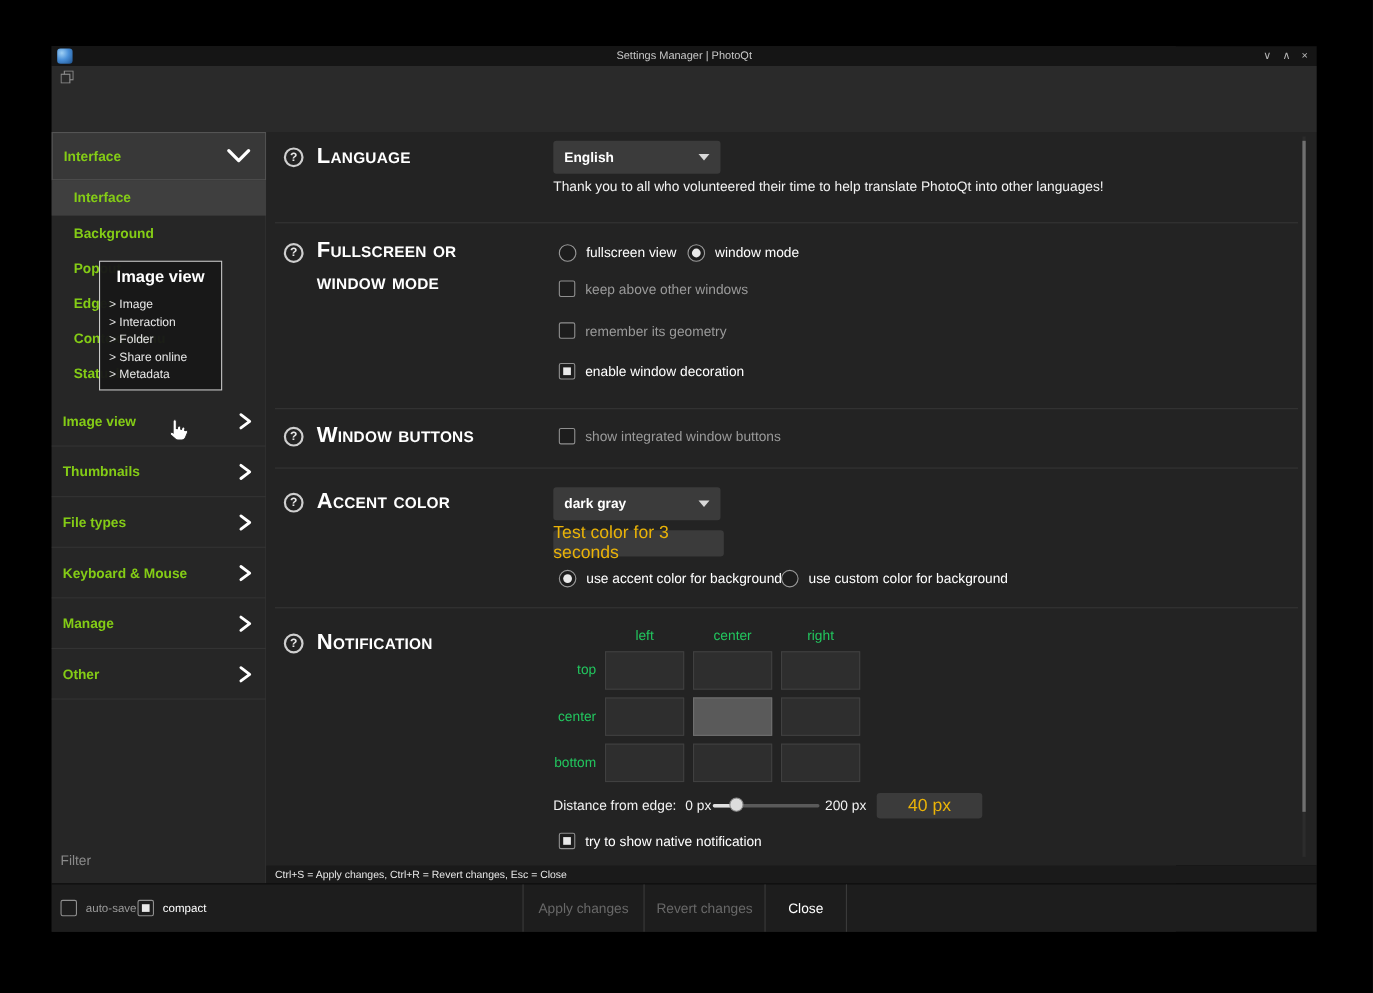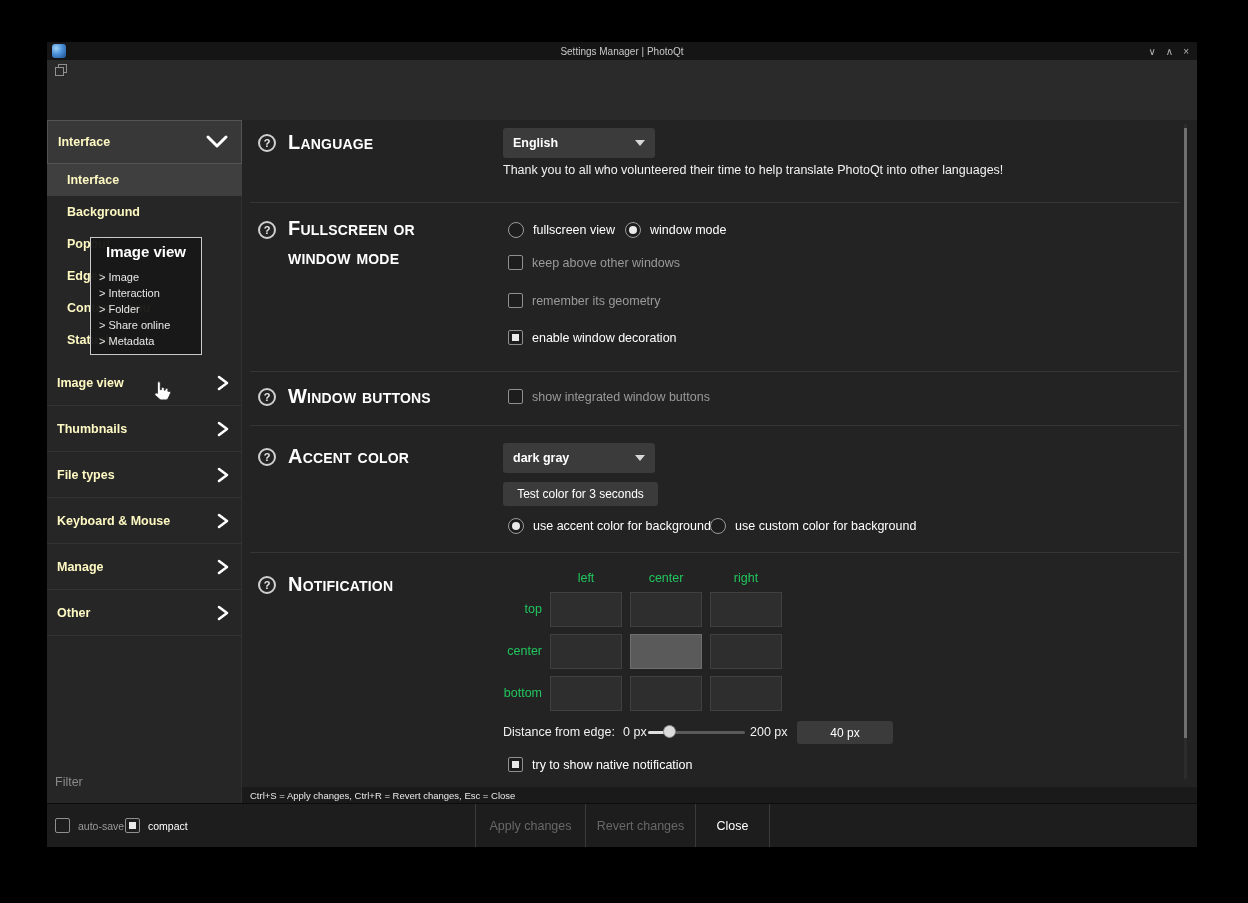--- a/index.html
+++ b/index.html
@@ -9,21 +9,21 @@
 .titlebar{position:absolute;left:0;top:0;width:1150px;height:18px;background:#151515;display:flex;align-items:center}
 .logo{position:absolute;left:5px;top:2px;width:14px;height:14px;border-radius:3px;background:radial-gradient(circle at 30% 30%,#9fd0f5 0%,#4a90d9 45%,#1b4f8a 100%)}
 .tb-title{width:100%;text-align:center;font-size:10px;color:#c8c8c8}
 .tb-controls{position:absolute;right:8px;top:0;height:18px;display:flex;gap:10px;align-items:center;color:#b5b5b5;font-size:10px}
 .tb-controls span{cursor:default}
 .headerbar{position:absolute;left:0;top:18px;width:1150px;height:60px;background:#2a2a2a}
 .page-title{position:absolute;left:0;top:17px;width:100%;text-align:center;font-size:18px;font-weight:bold;color:#fff}
 .popout-ic{position:absolute;left:8px;top:4px}
 .sidebar{position:absolute;left:0;top:78px;width:195px;height:683px;background:#262626;border-right:1px solid #303030}
 .cat-exp{position:absolute;left:0;top:0;width:195px;height:44px;background:#383838;border:1px solid #545454;display:flex;align-items:center}
-.cat-exp .lbl,.cat .lbl,.sub .lbl{font-size:12.5px;font-weight:bold;color:#fef9c3;white-space:nowrap}
+.cat-exp .lbl,.cat .lbl,.sub .lbl{font-size:12.5px;font-weight:bold;color:#84cc16;white-space:nowrap}
 .cat-exp .lbl{margin-left:10px}
 .sub{position:absolute;left:0;width:195px;height:32px;display:flex;align-items:center}
 .sub .lbl{margin-left:20px}
 .sub.selected{background:#3f3f3f}
 .cat{position:absolute;left:0;width:195px;height:46px;display:flex;align-items:center;border-bottom:1px solid #333}
 .cat .lbl{margin-left:10px}
 .chev{position:absolute;right:12px;top:50%;transform:translateY(-50%)}
 .filter-input{position:absolute;left:8px;top:650px;width:178px;height:24px;background:transparent;border:none;outline:none;color:#bbb;font-size:12.5px;font-family:inherit}
 .filter-input::placeholder{color:#8a8a8a}
 .content{position:absolute;left:195px;top:78px;width:955px;height:667px;background:#232323}
@@ -33,21 +33,21 @@
 .caret{width:0;height:0;border-left:5px solid transparent;border-right:5px solid transparent;border-top:6px solid #d8d8d8}
 .note{position:absolute;font-size:12.5px;color:#f2f2f2;white-space:nowrap}
 .ctl{display:flex;align-items:center;gap:9px;position:absolute;height:17px}
 .lbl2{font-size:12.5px;color:#fff;white-space:nowrap}
 .lbl2.dim{color:#9a9a9a}
 .cb{width:15px;height:15px;min-width:15px;border:1px solid #8f8f8f;border-radius:2px;background:#1d1d1d;position:relative}
 .cb.checked::after{content:"";position:absolute;left:3px;top:3px;right:3px;bottom:3px;background:#e9e9e9}
 .radio{width:16px;height:16px;min-width:16px;border:1px solid #9a9a9a;border-radius:50%;background:#1d1d1d;position:relative}
 .radio.sel::after{content:"";position:absolute;left:3px;top:3px;width:8px;height:8px;border-radius:50%;background:#e9e9e9}
 .divider{position:absolute;left:8px;width:930px;height:1px;background:#353535}
-.btn{position:absolute;background:#3b3b3b;border-radius:3px;display:flex;align-items:center;justify-content:center;font-size:12px;color:#ffffff}
+.btn{position:absolute;background:#3b3b3b;border-radius:3px;display:flex;align-items:center;justify-content:center;font-size:16px;color:#eab308}
 .grid-cell{position:absolute;width:72px;height:35px;background:#2e2e2e;border:1px solid #404040}
 .grid-cell.sel{background:#5a5a5a;border-color:#6e6e6e}
 .grid-lab{position:absolute;font-size:12.5px;color:#22c55e;height:14px}
 .grid-lab.col{width:72px;text-align:center}
 .grid-lab.row{width:75px;text-align:right}
 .sl-track{position:absolute;height:3px;background:#5a5a5a;border-radius:2px}
 .sl-fill{position:absolute;height:3px;background:#e0e0e0;border-radius:2px}
 .sl-handle{position:absolute;width:13px;height:13px;border-radius:50%;background:#dcdcdc;border:1px solid #8a8a8a}
 .statusstrip{position:absolute;left:195px;top:745px;width:955px;height:16px;background:#1a1a1a;display:flex;align-items:center;padding-left:8px}
 .statusstrip span{font-size:9.5px;font-weight:normal;color:#e8e8e8}

